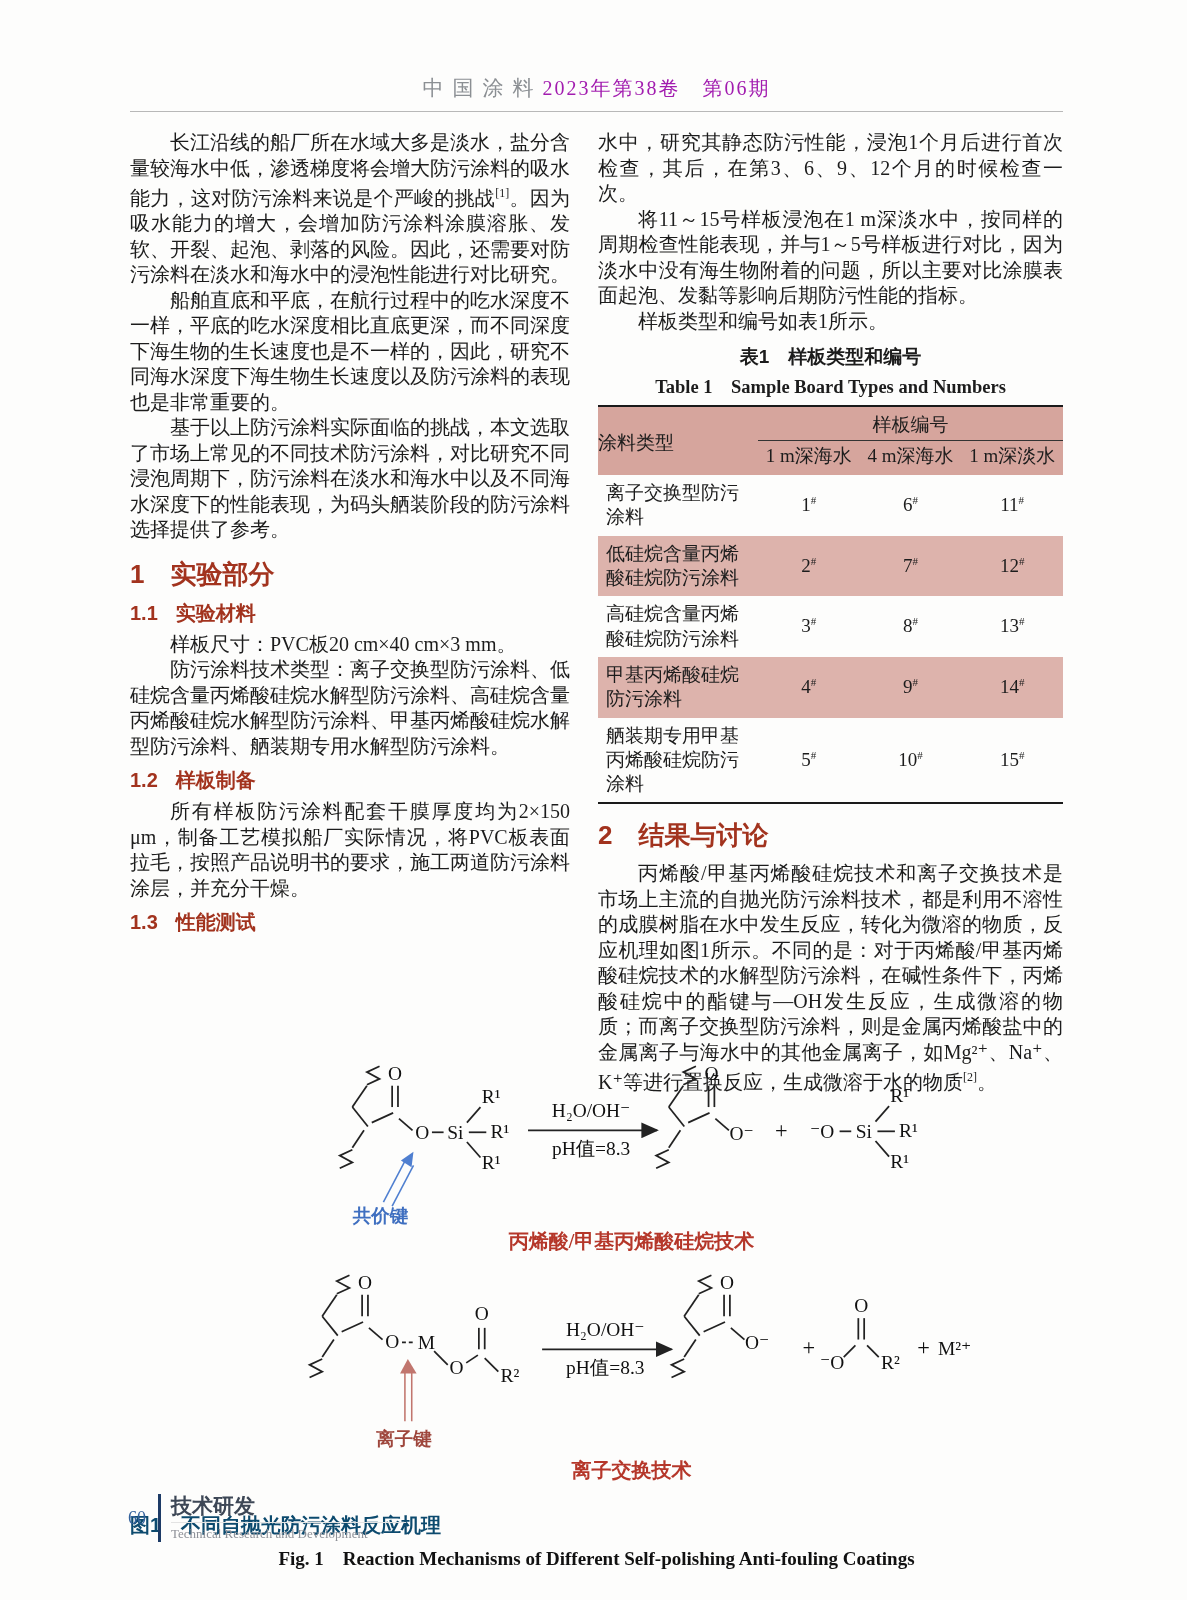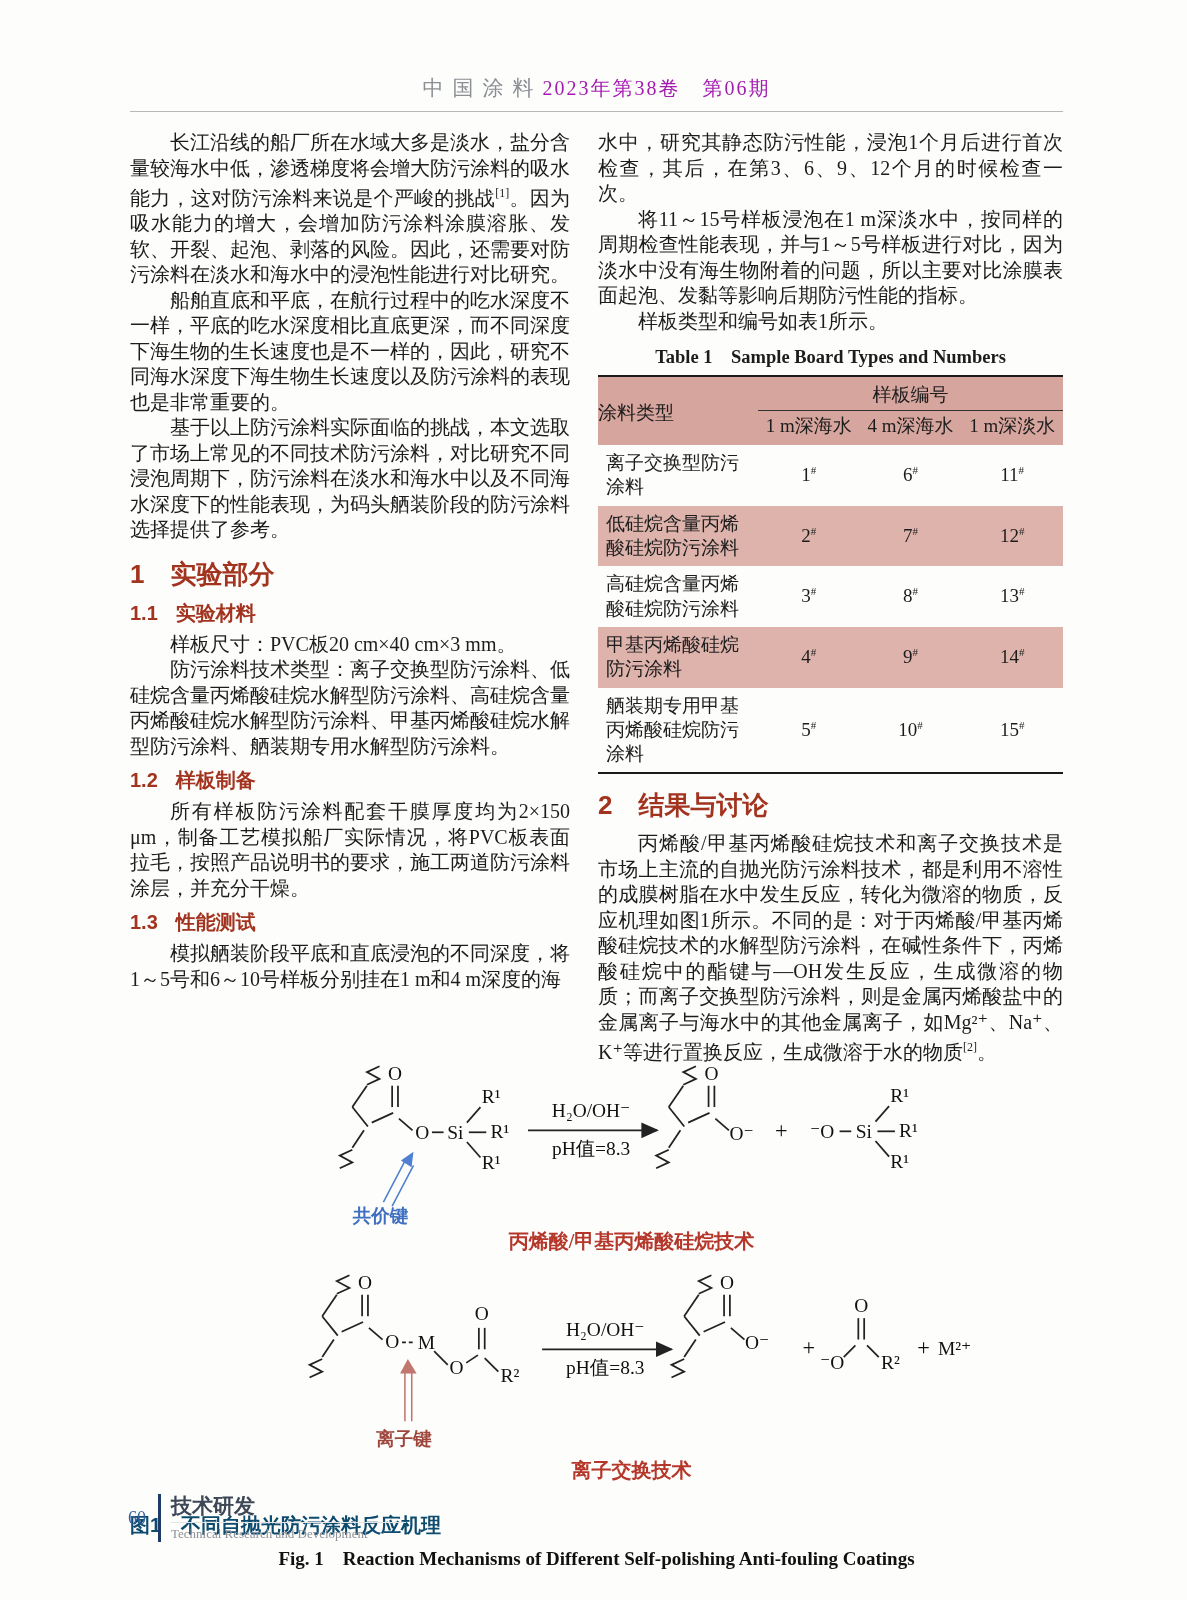--- a/index.html
+++ b/index.html
@@ -95,29 +95,29 @@
       <h1 class="sec"><span class="n">1</span><span class="t">实验部分</span></h1>
 
       <h2 class="sec"><span class="n">1.1</span><span class="t">实验材料</span></h2>
       <p class="body indent">样板尺寸：PVC板20 cm×40 cm×3 mm。</p>
       <p class="body indent">防污涂料技术类型：离子交换型防污涂料、低硅烷含量丙烯酸硅烷水解型防污涂料、高硅烷含量丙烯酸硅烷水解型防污涂料、甲基丙烯酸硅烷水解型防污涂料、舾装期专用水解型防污涂料。</p>
 
       <h2 class="sec"><span class="n">1.2</span><span class="t">样板制备</span></h2>
       <p class="body indent">所有样板防污涂料配套干膜厚度均为2×150 μm，制备工艺模拟船厂实际情况，将PVC板表面拉毛，按照产品说明书的要求，施工两道防污涂料涂层，并充分干燥。</p>
 
       <h2 class="sec"><span class="n">1.3</span><span class="t">性能测试</span></h2>
-      <p class="body indent">模拟舾装阶段平底和直底浸泡的不同深度，将1～5号和6～10号样板分别挂在1 m和4 m深度的海</p>
     </div>
 
     <div class="col-right">
       <p class="body">水中，研究其静态防污性能，浸泡1个月后进行首次检查，其后，在第3、6、9、12个月的时候检查一次。</p>
       <p class="body indent">将11～15号样板浸泡在1 m深淡水中，按同样的周期检查性能表现，并与1～5号样板进行对比，因为淡水中没有海生物附着的问题，所以主要对比涂膜表面起泡、发黏等影响后期防污性能的指标。</p>
       <p class="body indent">样板类型和编号如表1所示。</p>
 
       <div class="table-block">
+        <p class="tbl-title-cn">表1　样板类型和编号</p>
         <p class="tbl-title-en">Table 1　Sample Board Types and Numbers</p>
         <table class="sample">
           <thead>
             <tr class="r1">
               <th class="t-type" rowspan="2">涂料类型</th>
               <th class="t-group" colspan="3">样板编号</th>
             </tr>
             <tr class="r2">
               <th>1 m深海水</th>
               <th>4 m深海水</th>

